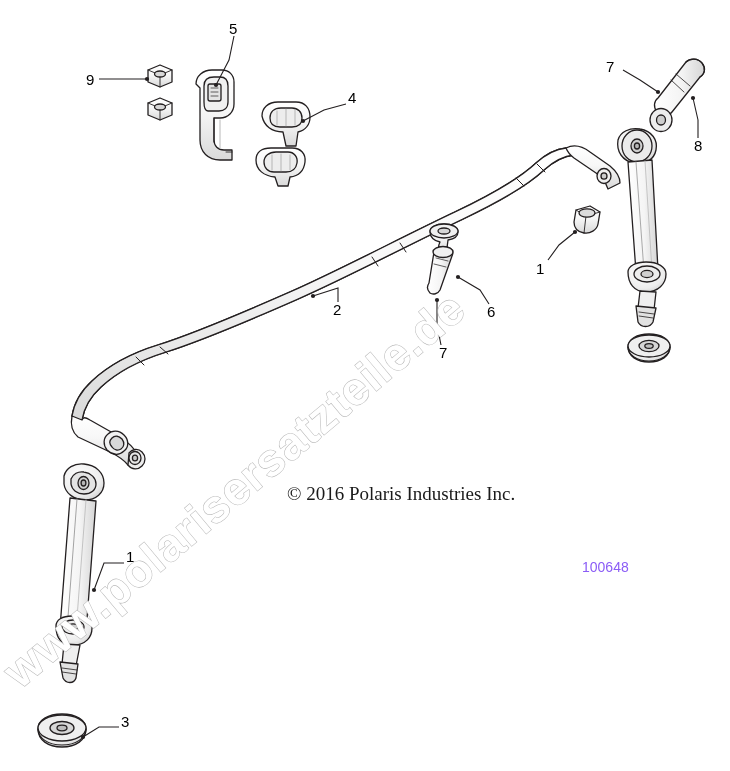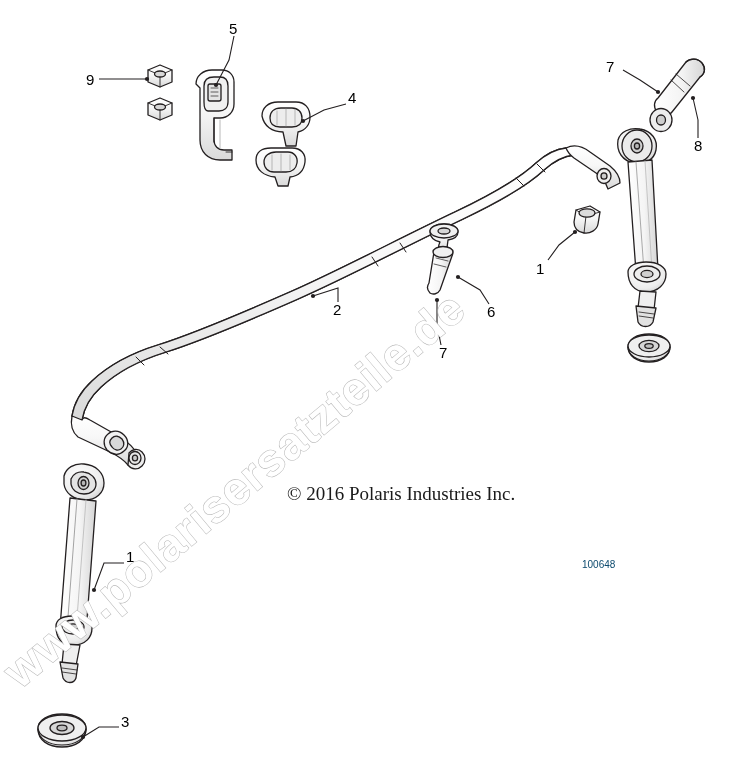--- a/index.html
+++ b/index.html
@@ -33,22 +33,22 @@
   .copyright {
     position: absolute;
     font-family: Liberation Serif, serif;
     font-size: 19px;
     color: #1a1a1a;
     white-space: nowrap;
   }
   .partnumber {
     position: absolute;
     font-family: "Liberation Sans", sans-serif;
-    font-size: 10px;
-    color: #0c4a6e;
+    font-size: 14px;
+    color: #8b5cf6;
     white-space: nowrap;
   }
   #watermark-layer {
     position: absolute;
     left: 0;
     top: 0;
     width: 730px;
     height: 771px;
     pointer-events: none;
   }

